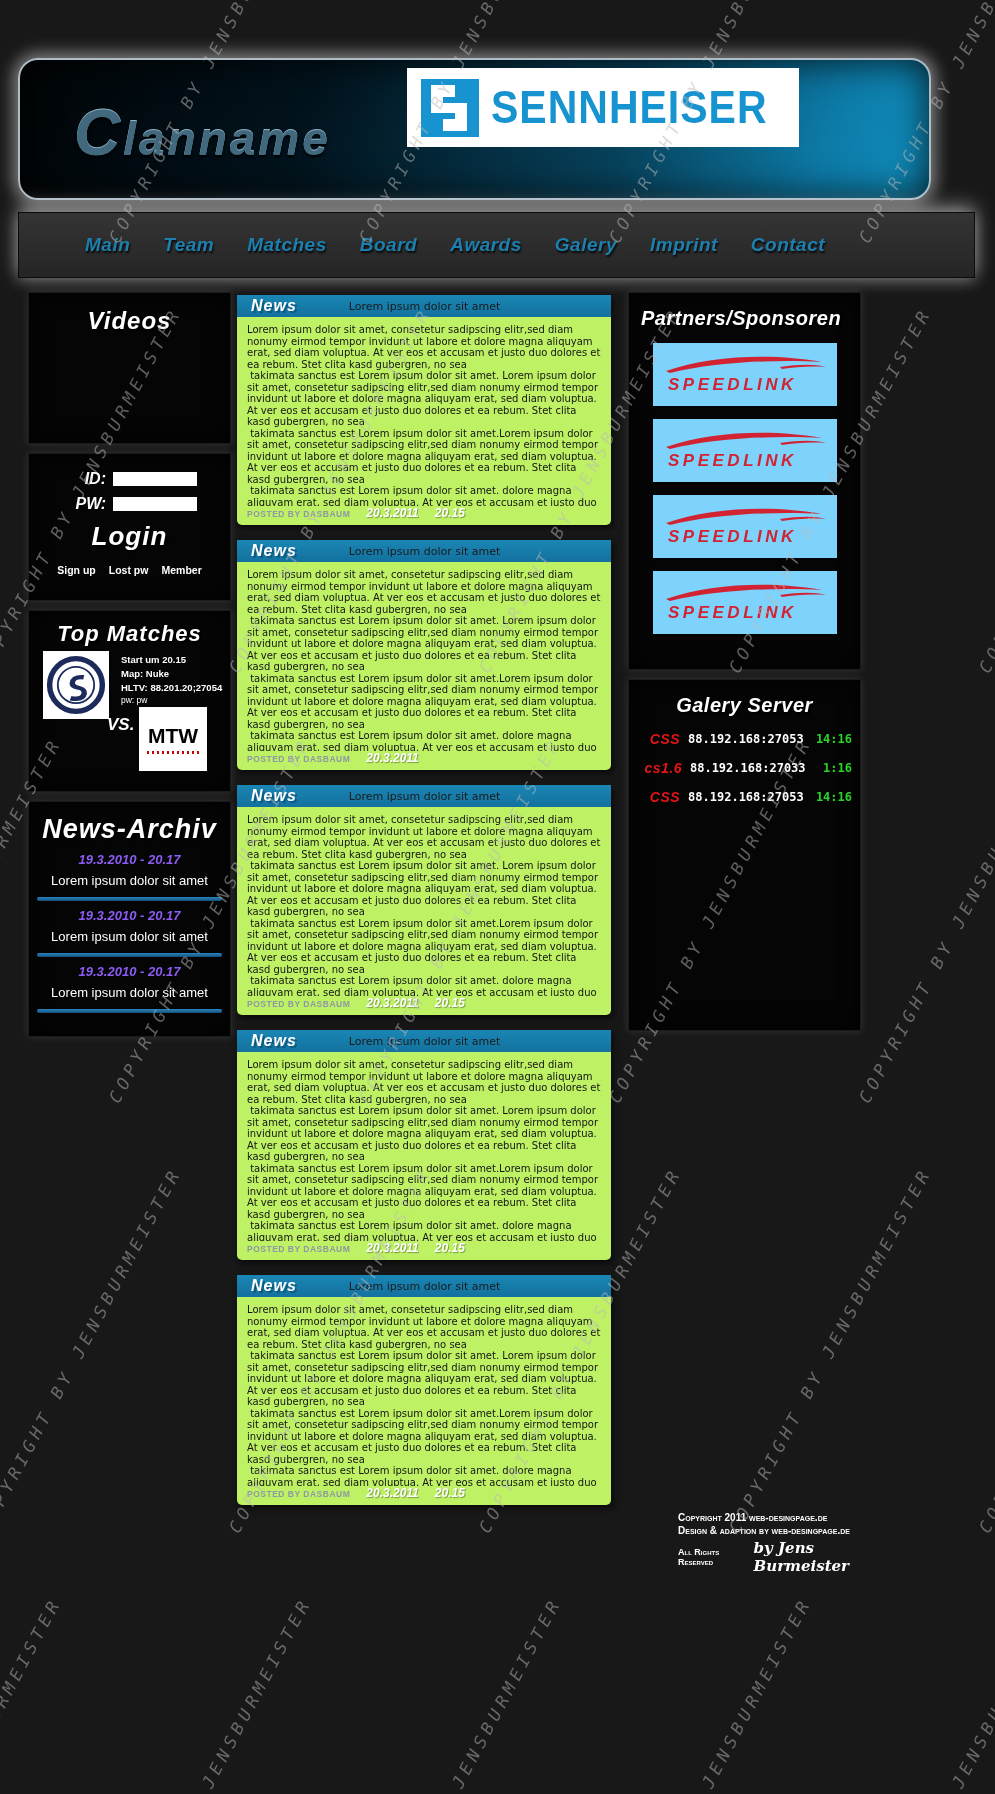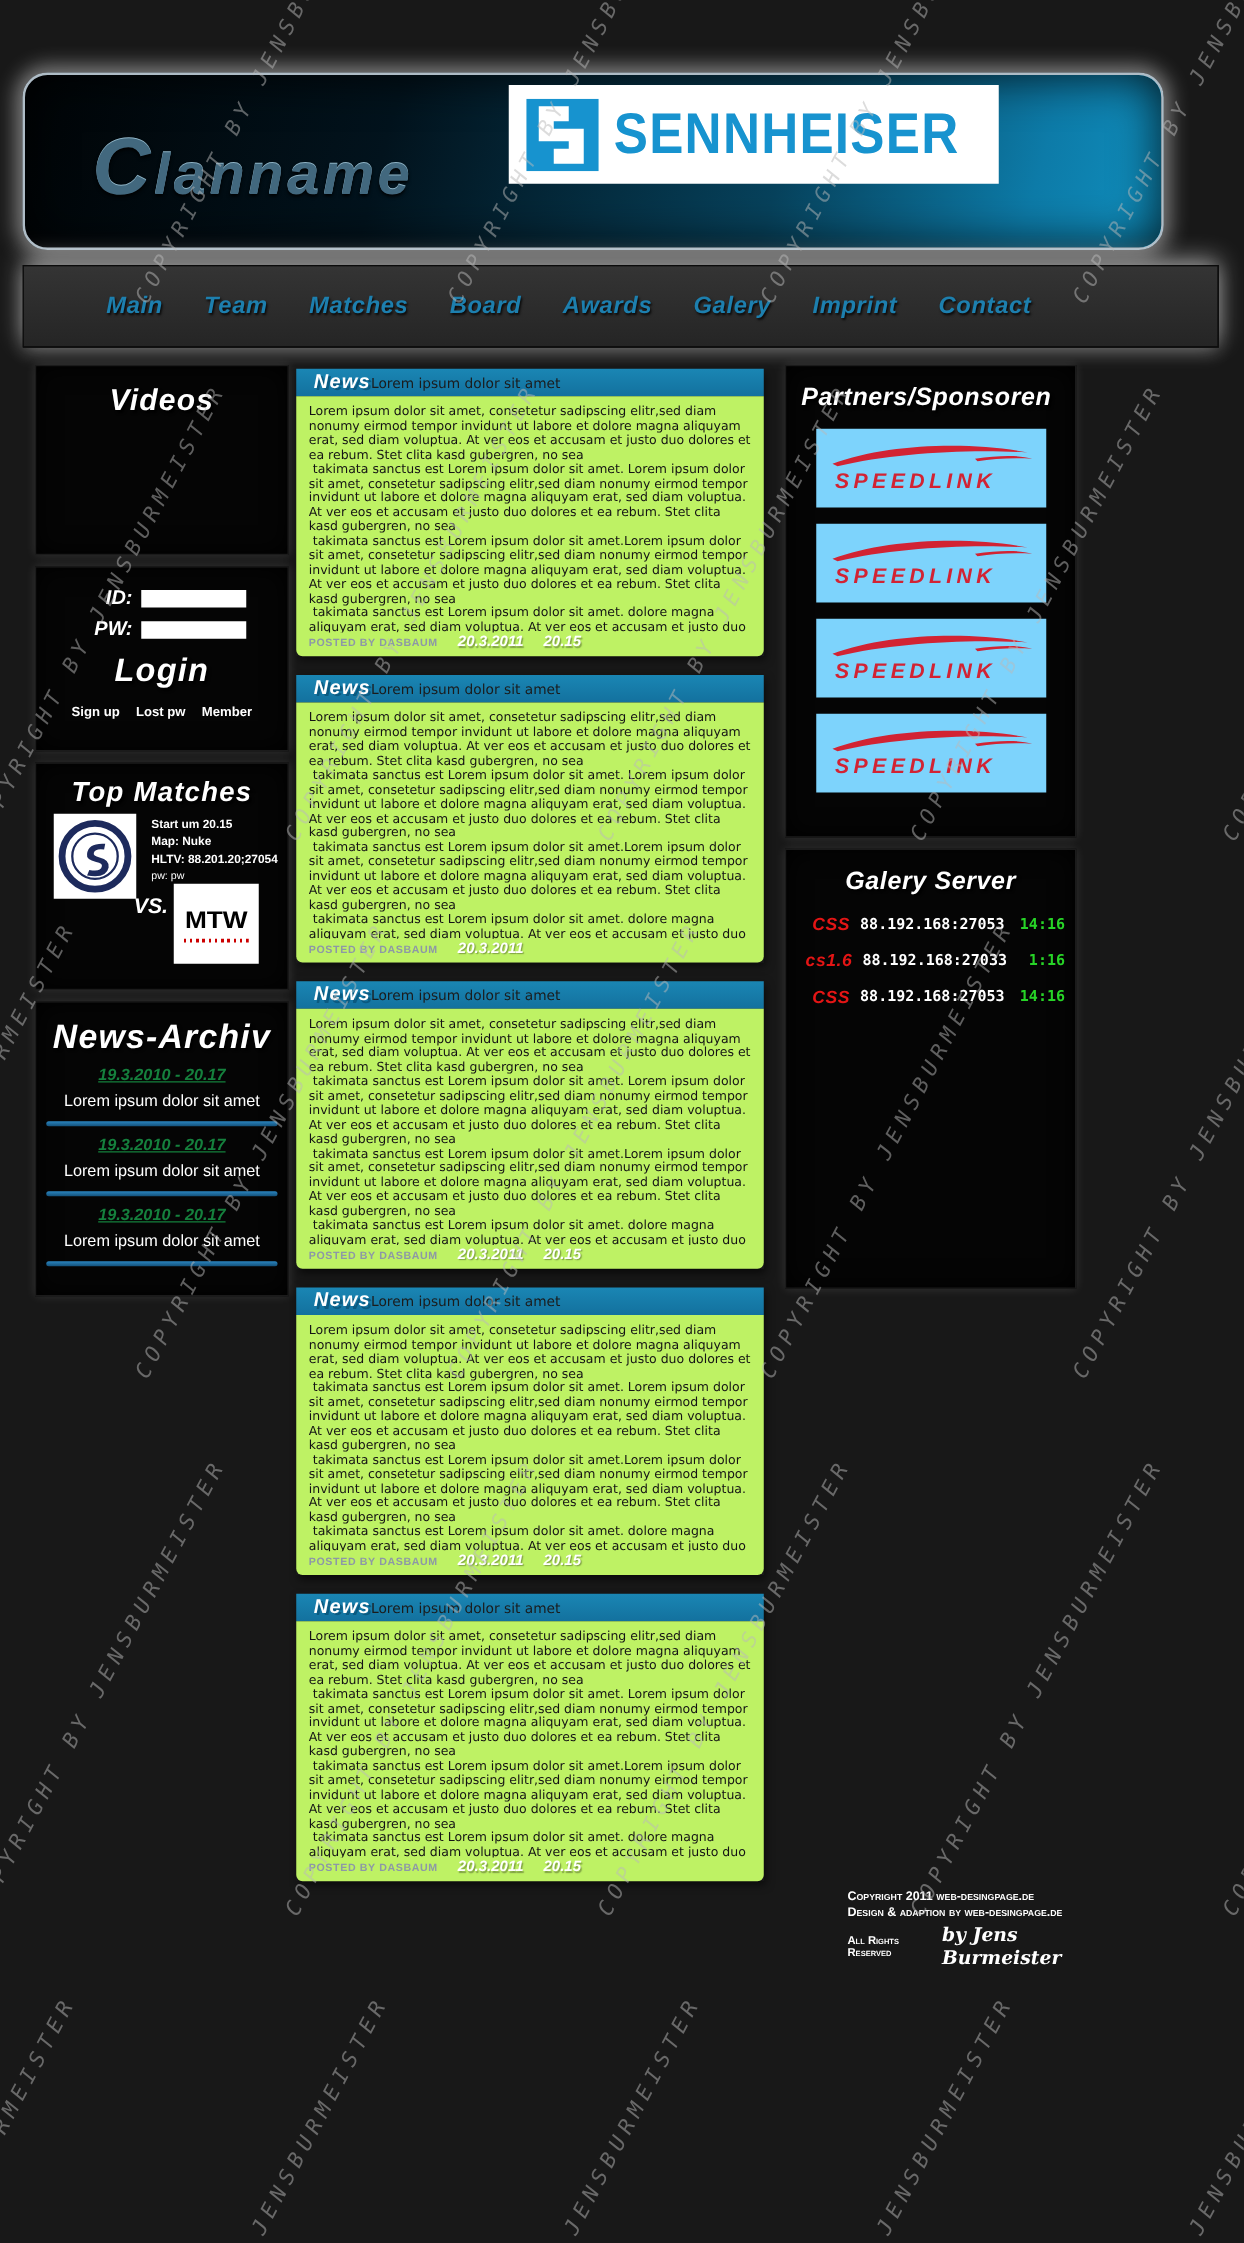--- a/index.html
+++ b/index.html
@@ -97,31 +97,31 @@
   .vs-label { position:absolute; left:78px; top:104px; color:#fff; font: italic bold 17px "Liberation Sans", sans-serif; }
   .team-logo-mtw { position:absolute; left:110px; top:96px; width:68px; height:64px; background:#fff;
     display:flex; flex-direction:column; align-items:center; justify-content:center; gap:2px; }
   .mtw-word { color:#000; font-weight:900; font-size:21px; letter-spacing:0; transform:scaleY(.92);
     font-family:"Liberation Sans", sans-serif; }
   .mtw-strip { width:52px; height:3px;
     background: repeating-linear-gradient(90deg,#c00 0 2px, transparent 2px 5px); }
   .box-archive { height:236px; padding-top:12px; }
   .box-archive .side-title { font-size:27px; margin-bottom:6px; }
   .archive-entry { text-align:center; cursor:pointer; }
-  .archive-date { color:#15803d; font: italic bold 13px "Liberation Sans", sans-serif; margin-top:7px;text-decoration:underline; }
+  .archive-date { color:#8b5cf6; font: italic bold 13px "Liberation Sans", sans-serif; margin-top:7px; }
   .archive-text { color:#fff; font: 13px "Liberation Sans", sans-serif; margin-top:6px; }
   .archive-divider { height:4px; margin:9px 8px 0; border-radius:2px;
     background: linear-gradient(180deg,#2a85c0,#14517a); }
 
   
   .news-col { position:absolute; left:237px; top:295px; width:374px; z-index:10; }
   .news-box { margin-bottom:15px; box-shadow: 2px 3px 7px rgba(0,0,0,.65); }
   .news-header {
     height:22px; background: linear-gradient(180deg,#1a86b4,#13719e);
-    display:flex; align-items:center; padding-left:14px;
+    display:flex; align-items:center; gap:52px; padding-left:14px;
   }
   .news-title { color:#fff; font: italic bold 16px "Liberation Sans", sans-serif;
     letter-spacing:1px; text-shadow:2px 2px 0 #0b5a80; }
   .news-subtitle { color:#1b1b1b; font: 11px "DejaVu Sans", sans-serif; }
   .news-body {
     position:relative; height:208px; background:#bef264;
     padding:7px 10px 26px; overflow:hidden; border-radius:0 0 5px 5px;
   }
   .news-body p {
     font: 10px "DejaVu Sans", sans-serif; line-height:1.15; color:#141414;

